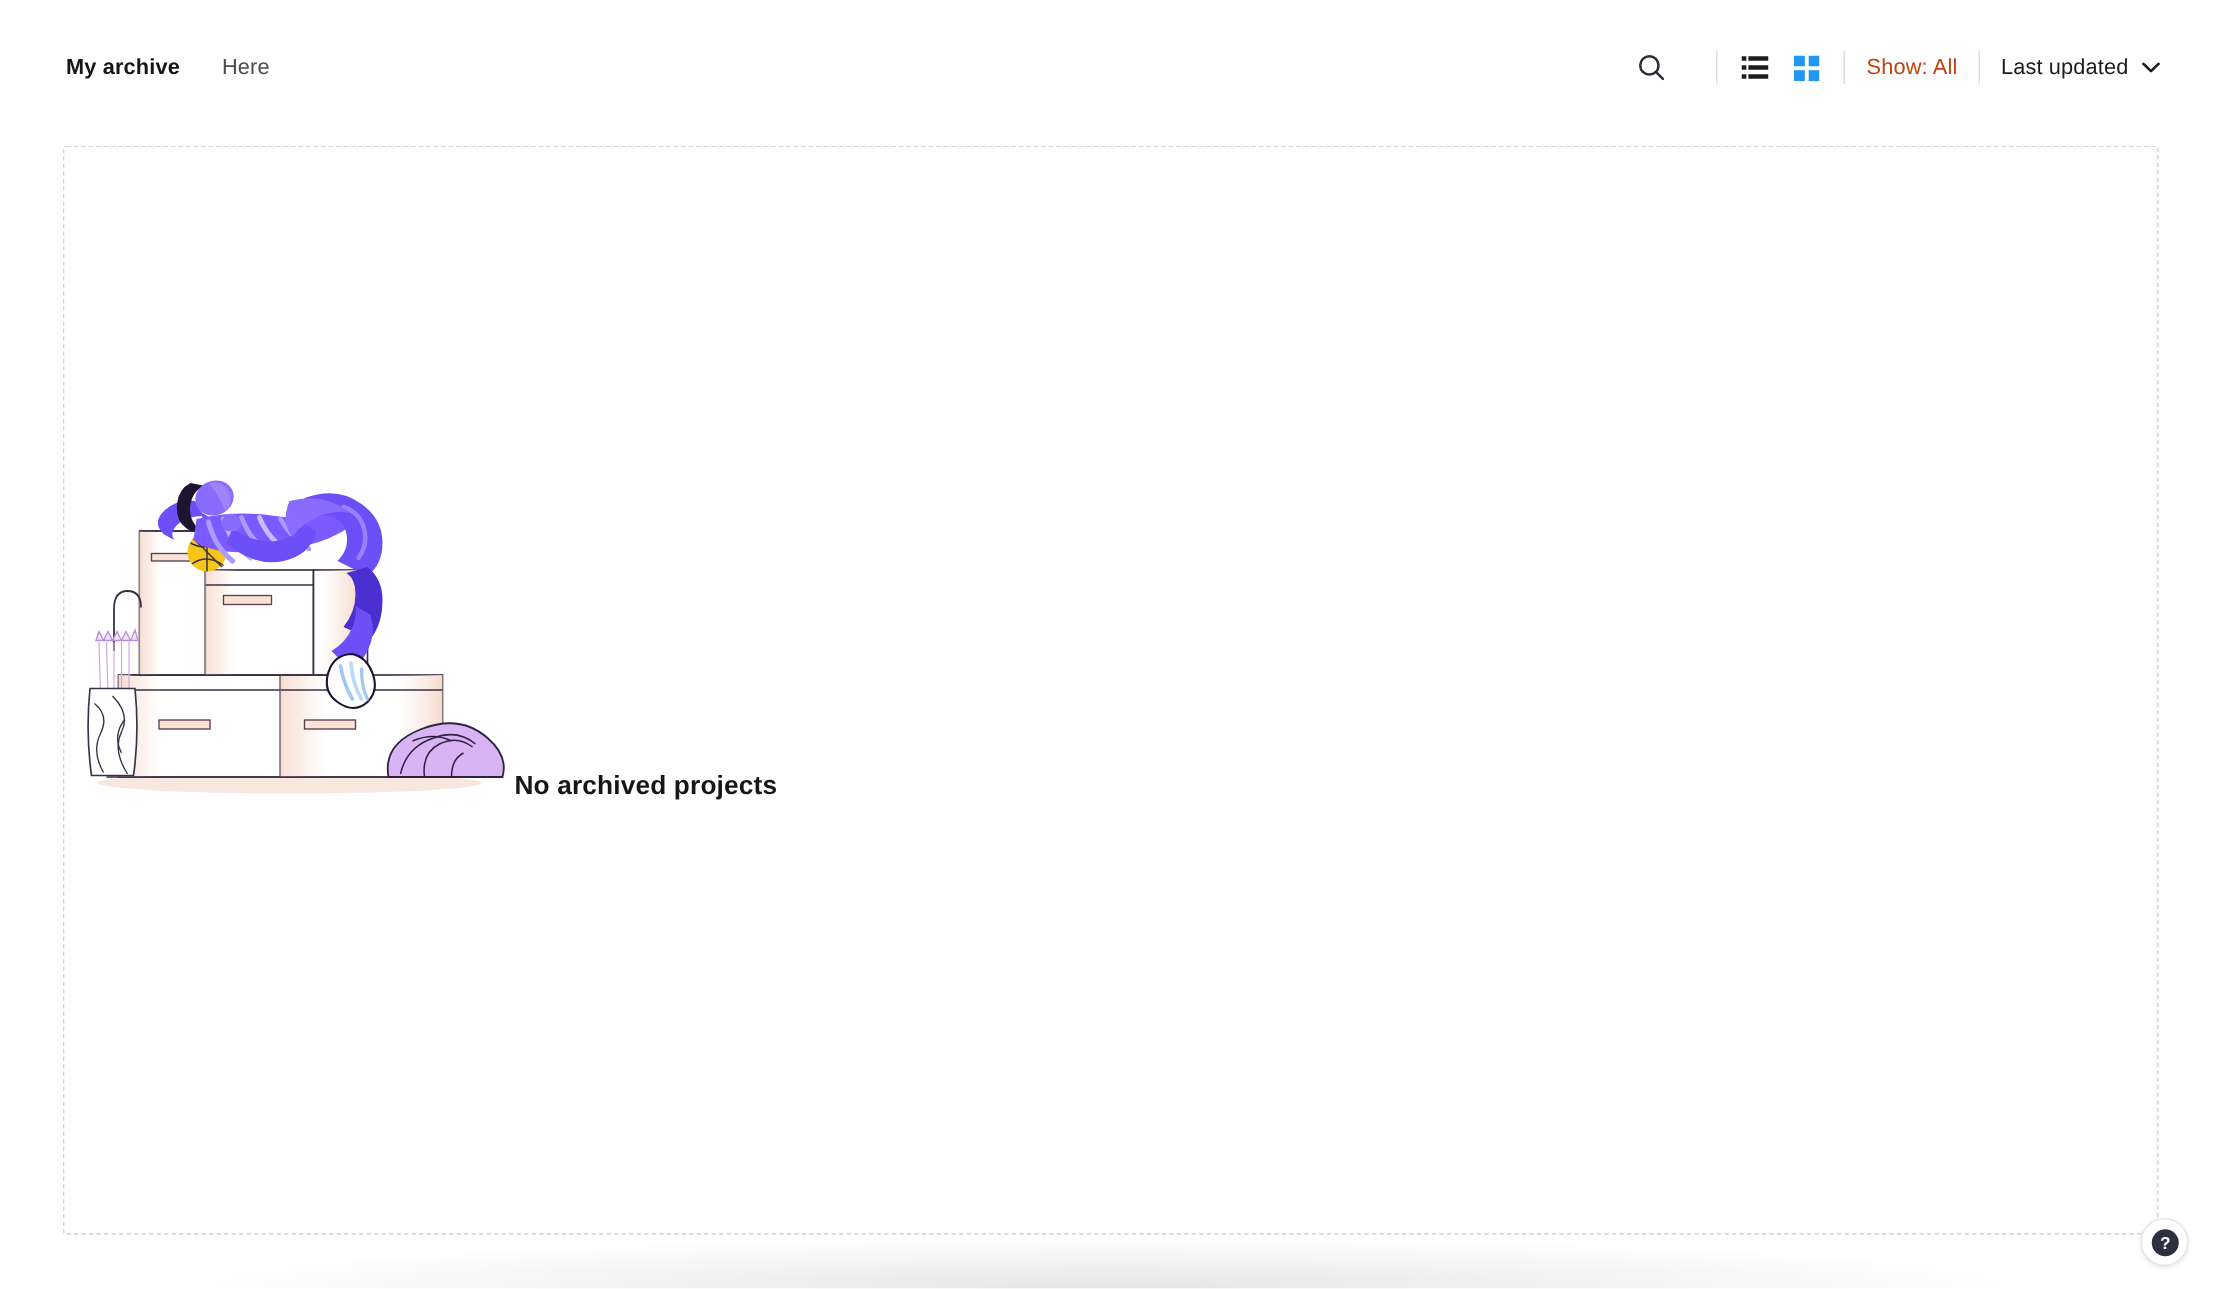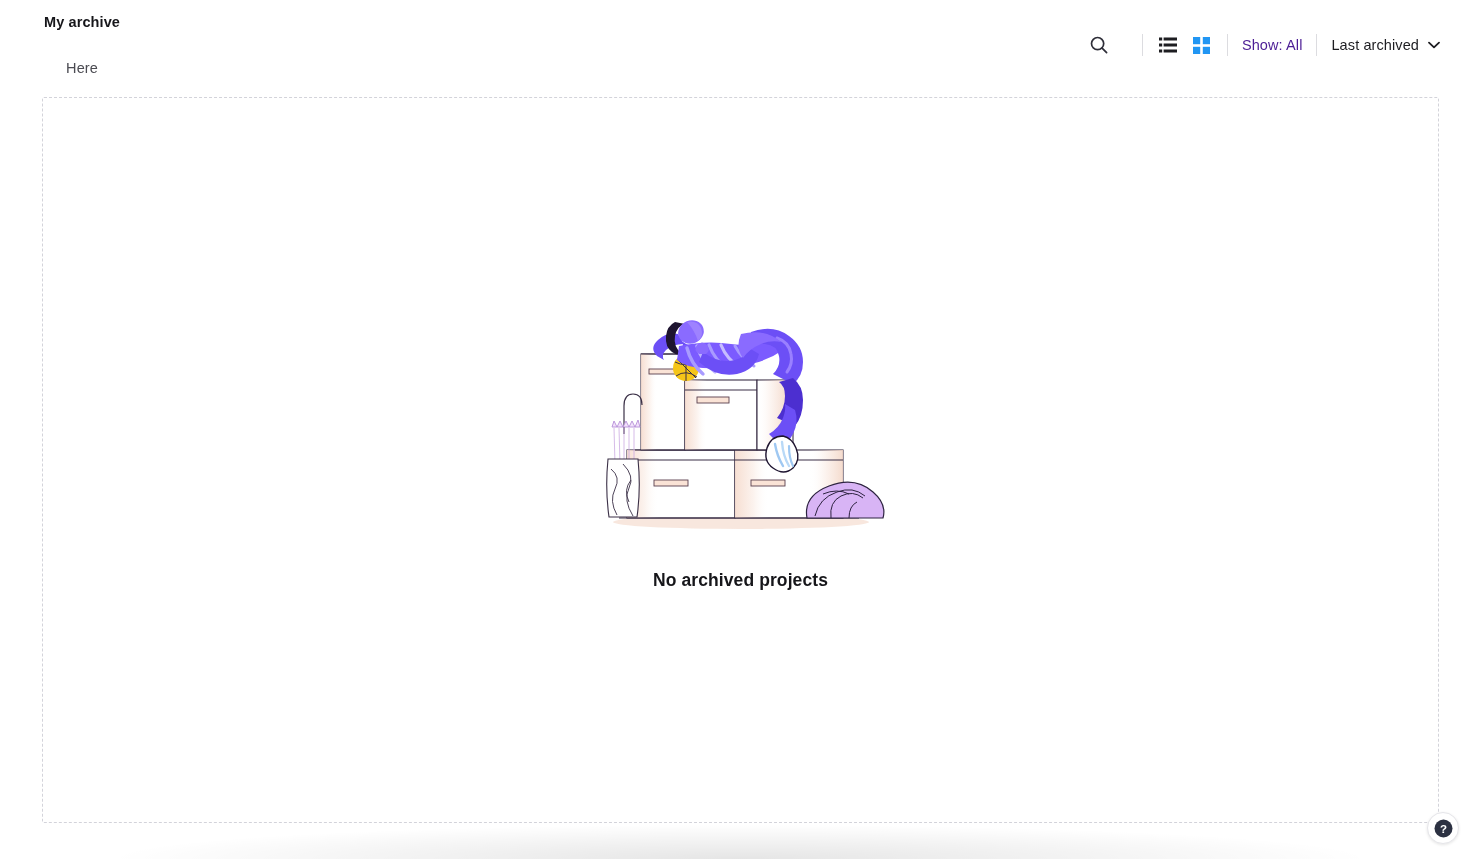--- a/index.html
+++ b/index.html
@@ -27,21 +27,20 @@
     display: flex;
     align-items: center;
     background: #ffffff;
   }
 
   .nav-tabs {
     display: flex;
     align-items: center;
     gap: 24px;
     margin-left: 42px;
-    flex-direction: column;
   }
   .nav-tab {
     font-size: 14.5px;
     color: #4b4b52;
     cursor: pointer;
     line-height: 1;
     letter-spacing: 0.1px;
     padding: 4px 2px;
   }
   .nav-tab.active {
@@ -78,21 +77,21 @@
 
   .view-toggles {
     display: flex;
     align-items: center;
     gap: 12px;
   }
   .view-btn { width: 22px; height: 22px; }
 
   .show-all {
     font-size: 14.5px;
-    color: #4c1d95;
+    color: #c2410c;
     cursor: pointer;
     white-space: nowrap;
     letter-spacing: 0.1px;
   }
 
   .sort-ctl {
     display: flex;
     align-items: center;
     gap: 9px;
     cursor: pointer;
@@ -114,22 +113,22 @@
     border: 1px dashed #d3d3da;
     border-radius: 2px;
     background: #ffffff;
   }
 
   .empty-wrap {
     position: absolute;
     left: 0; right: 0;
     top: 196px;
     display: flex;
-    flex-direction: column;
-    align-items: center;
+    flex-direction: row;
+    align-items: flex-end;
   }
 
   .illustration { width: 300px; height: 240px; display: block; }
 
   .empty-title {
     margin-top: 36px;
     font-size: 17.5px;
     font-weight: 700;
     color: #16161a;
     letter-spacing: 0.1px;
@@ -217,21 +216,21 @@
         </button>
       </div>
 
       <div class="vdiv"></div>
 
       <div class="show-all">Show: All</div>
 
       <div class="vdiv"></div>
 
       <div class="sort-ctl">
-        <span class="sort-label">Last archived</span>
+        <span class="sort-label">Last updated</span>
         <svg width="12" height="8" viewBox="0 0 12 8">
           <polyline points="1,1.6 6,6.4 11,1.6" fill="none" stroke="#1d1d21" stroke-width="1.8" stroke-linecap="round" stroke-linejoin="round"></polyline>
         </svg>
       </div>
 
     </div>
   </div>
 
   <div class="panel">
     <div class="empty-wrap">

